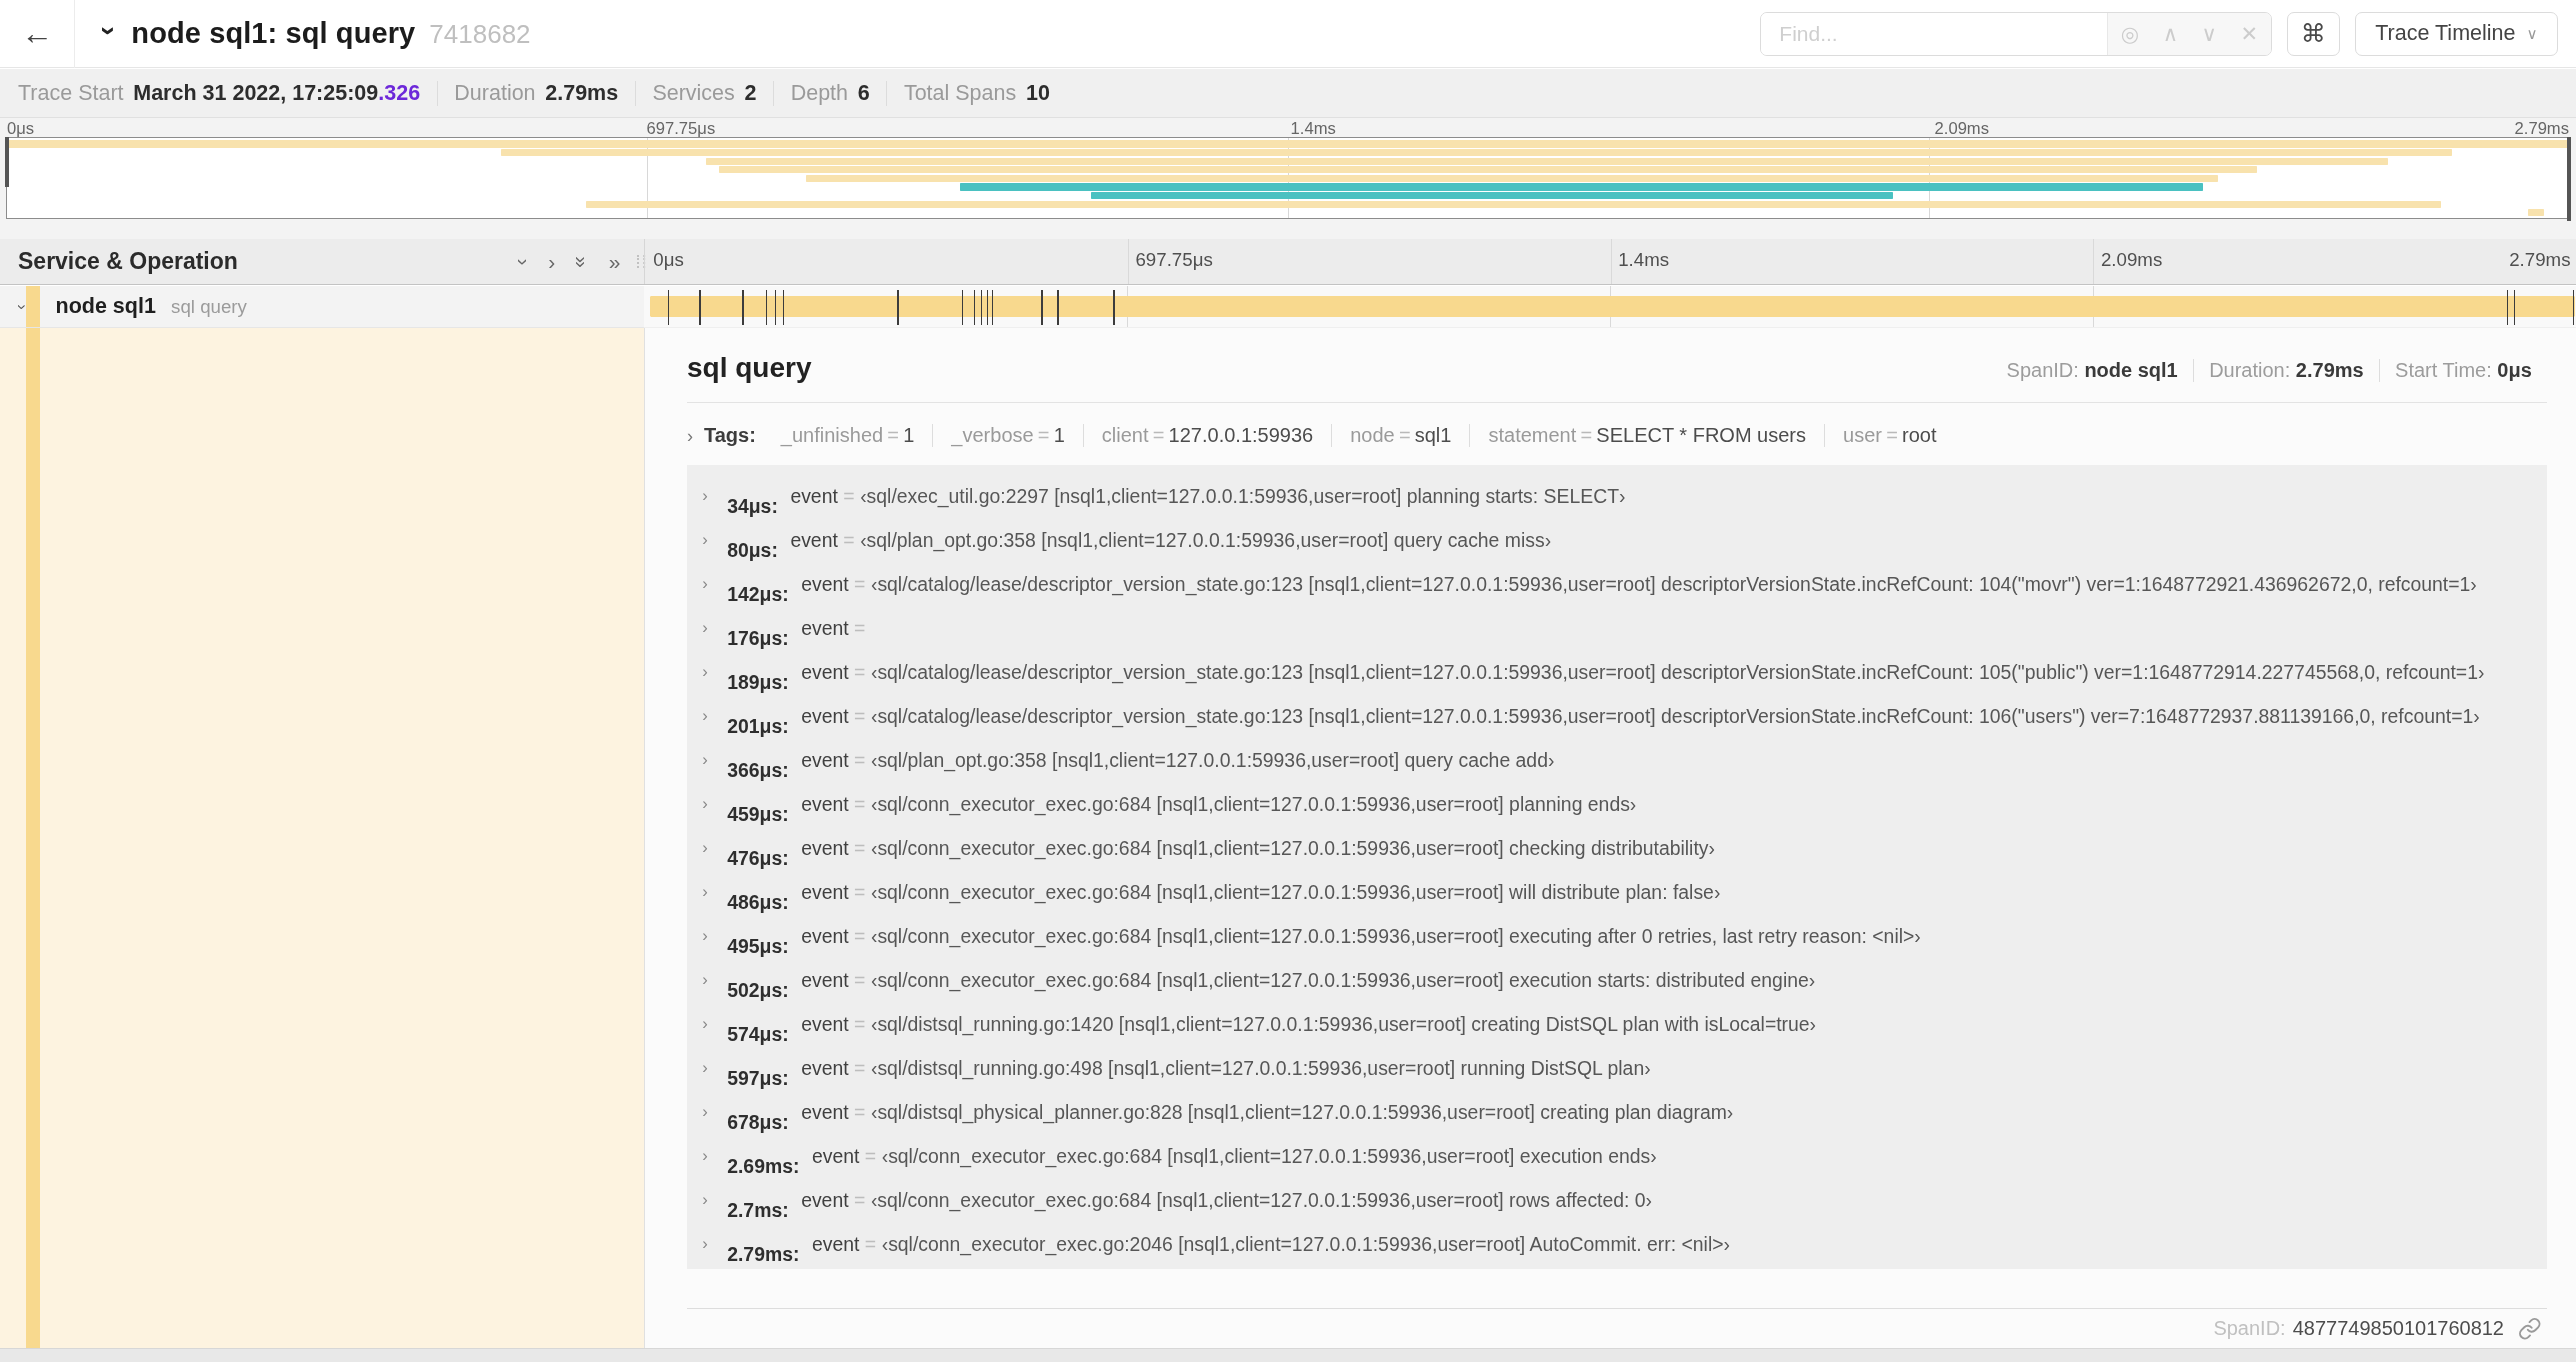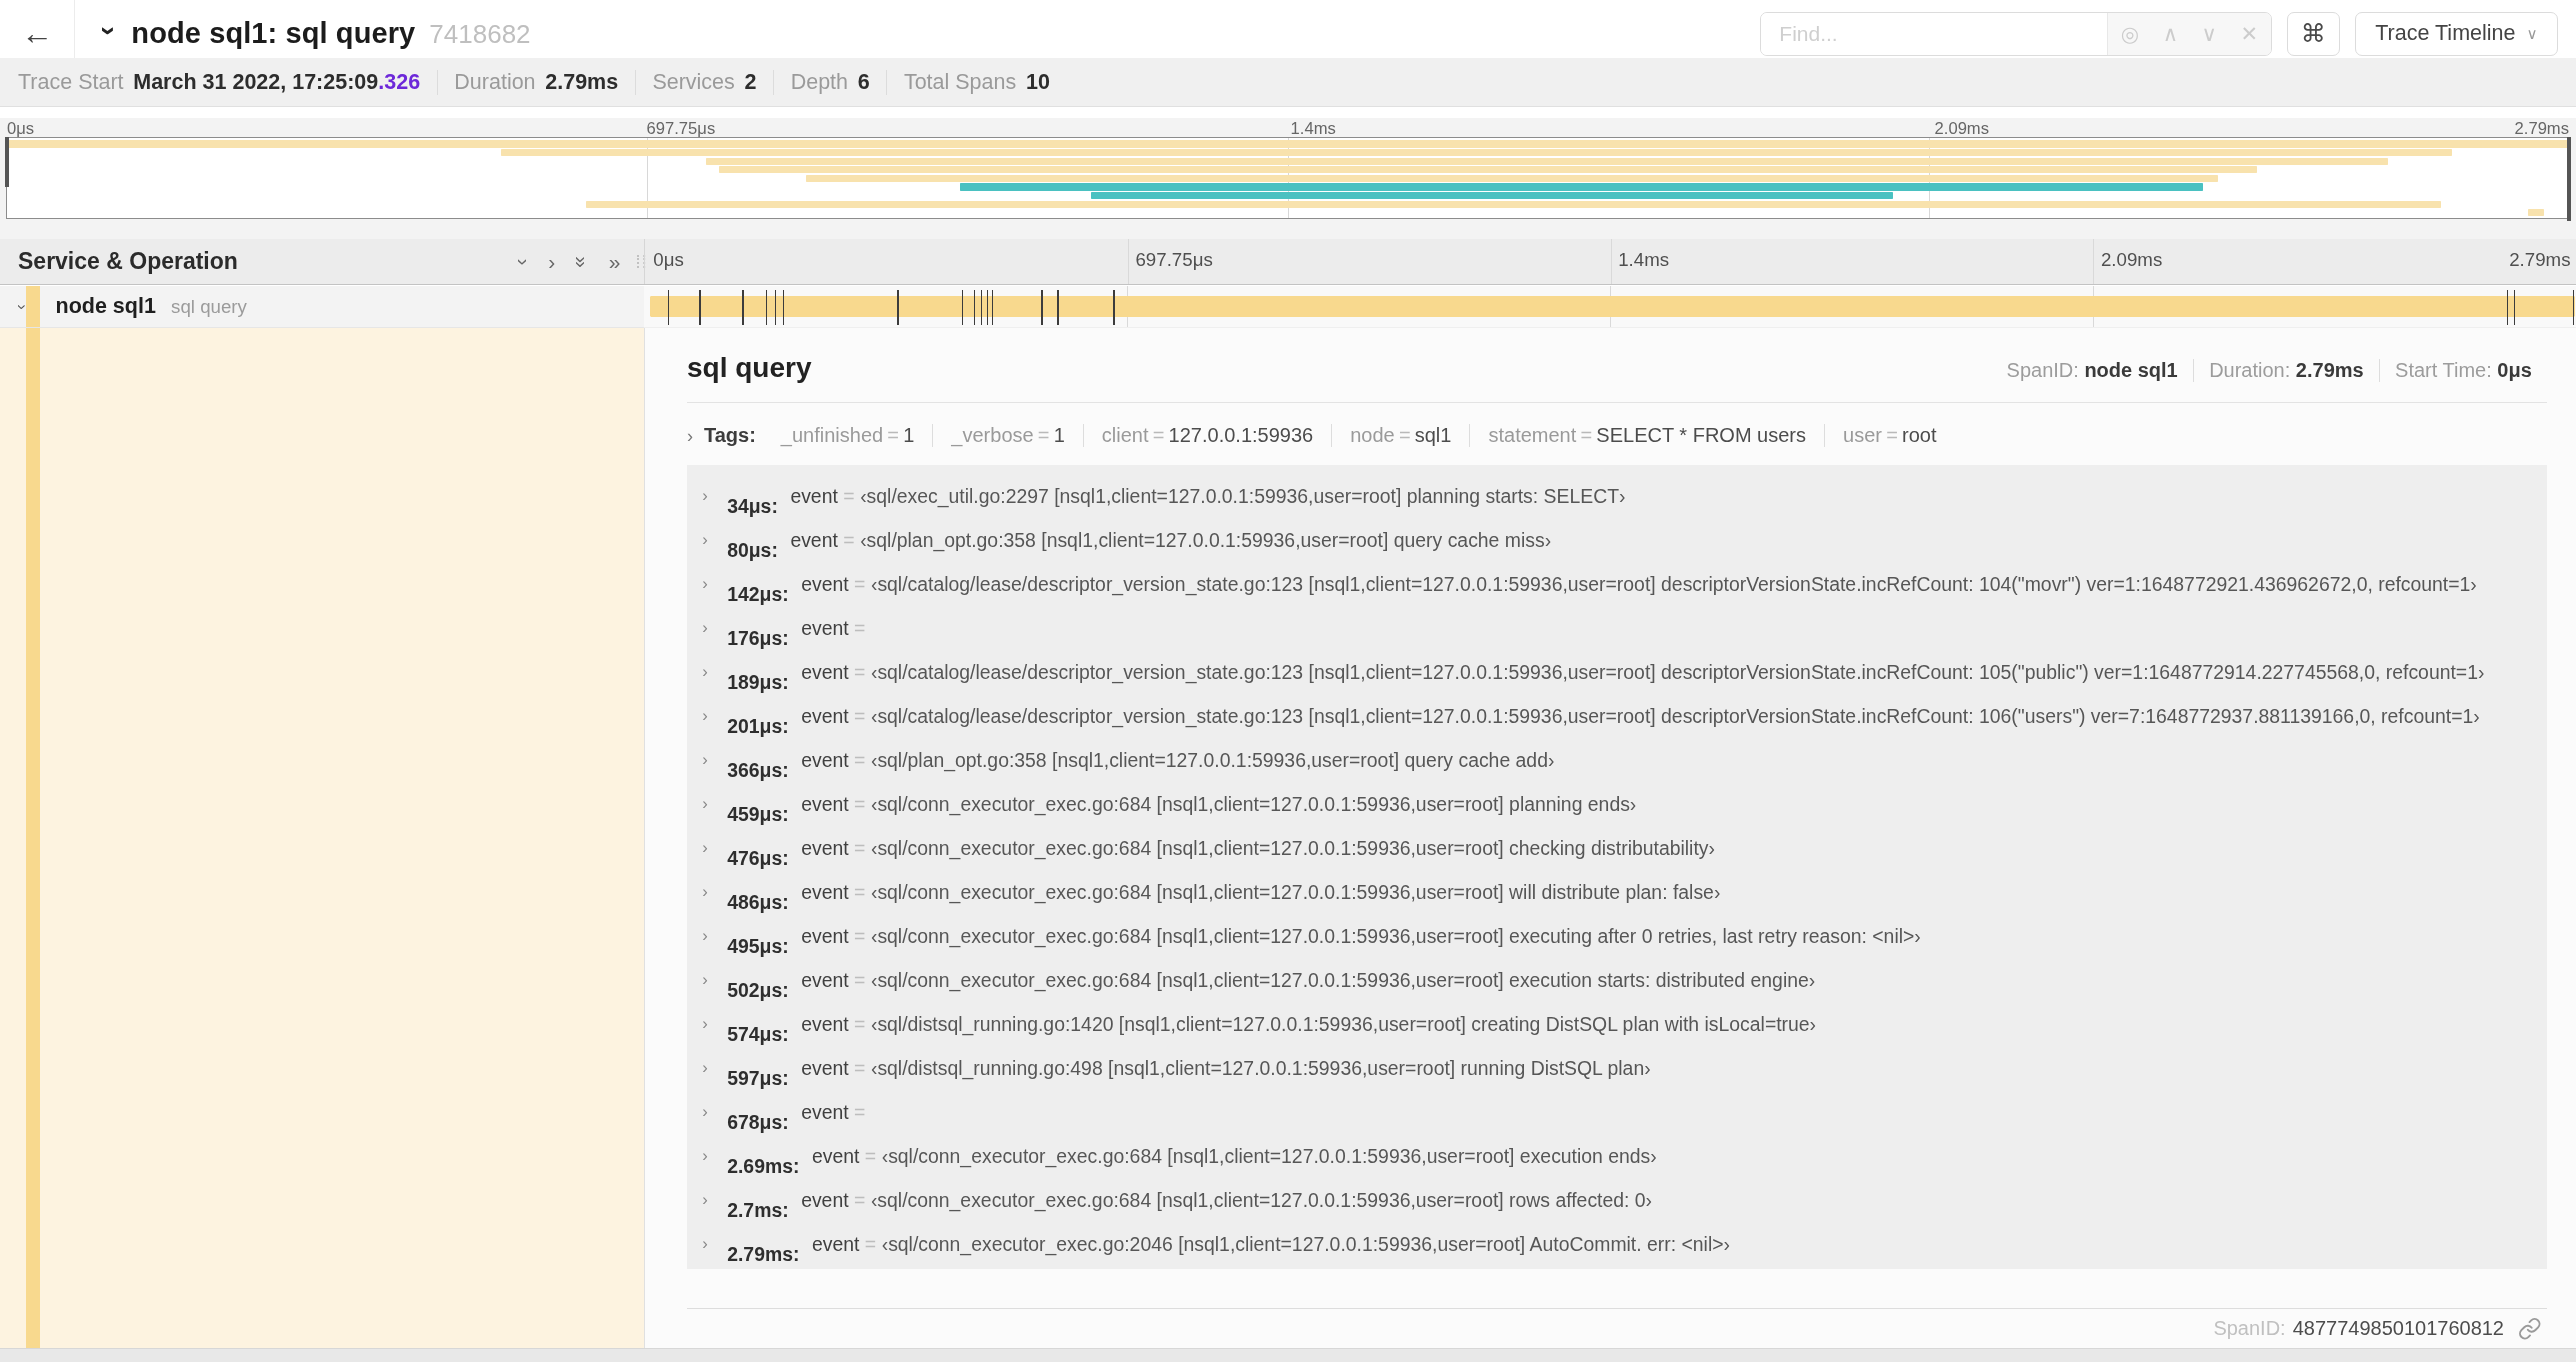--- a/index.html
+++ b/index.html
@@ -25,21 +25,21 @@
   .find-icons { display:flex; align-items:center; background:#f7f7f7; border-left:0.7px solid #e8e8e8;
     padding:0 12.5px; gap:23.5px; }
   .find-icons span { font-size:21px; color:#ccc; cursor:pointer; }
   .cmd-btn { height:44px; min-width:53px; margin-left:15.2px; border:0.7px solid #dcdcdc; border-radius:7px;
     background:#fff; display:flex; align-items:center; justify-content:center; font-size:25px; color:#4a4a4a; cursor:pointer; }
   .view-btn { height:44px; margin-left:15.2px; border:0.7px solid #dcdcdc; border-radius:7px; background:#fff;
     display:flex; align-items:center; padding:0 19.4px; font-size:21.5px; color:#444; gap:11px; cursor:pointer; }
   .view-btn .vchev { font-size:15.2px; color:#999; }
 
   
-  .infobar { position:absolute; top:58px; left:0; width:2576px; height:49px; background:#f0f0f0;
+  .infobar { position:absolute; top:69px; left:0; width:2576px; height:49px; background:#f0f0f0;
     border-bottom:0.7px solid #e0e0e0; display:flex; align-items:center; padding-left:18px; }
   .info-item { display:flex; align-items:baseline; font-size:21.5px; padding:0 16.6px; border-left:0.7px solid #dcdcdc; }
   .info-item:first-child { border-left:none; padding-left:0; }
   .info-label { color:#9a9a9a; margin-right:9.7px; }
   .info-value { color:#2d2d2d; font-weight:bold; }
   .info-suffix { color:#6d28d9; font-weight:bold; }
 
   
   .minimap-band { position:absolute; top:118px; left:0; width:2576px; height:121px; background:#f3f3f3; }
   .mm-labels { position:relative; height:18px; }
@@ -485,20 +485,21 @@
     <span class="log-key">event</span>
     <span class="log-eq">=</span>
     <span class="log-value">‹sql/distsql_running.go:498 [nsql1,client=127.0.0.1:59936,user=root] running DistSQL plan›</span>
   </div>
 
   <div class="log-row">
     <span class="log-chevron">›</span>
     <span class="log-time">678μs:</span>
     <span class="log-key">event</span>
     <span class="log-eq">=</span>
+    <span class="log-value">‹sql/distsql_physical_planner.go:828 [nsql1,client=127.0.0.1:59936,user=root] creating plan diagram›</span>
   </div>
 
   <div class="log-row">
     <span class="log-chevron">›</span>
     <span class="log-time">2.69ms:</span>
     <span class="log-key">event</span>
     <span class="log-eq">=</span>
     <span class="log-value">‹sql/conn_executor_exec.go:684 [nsql1,client=127.0.0.1:59936,user=root] execution ends›</span>
   </div>
 

